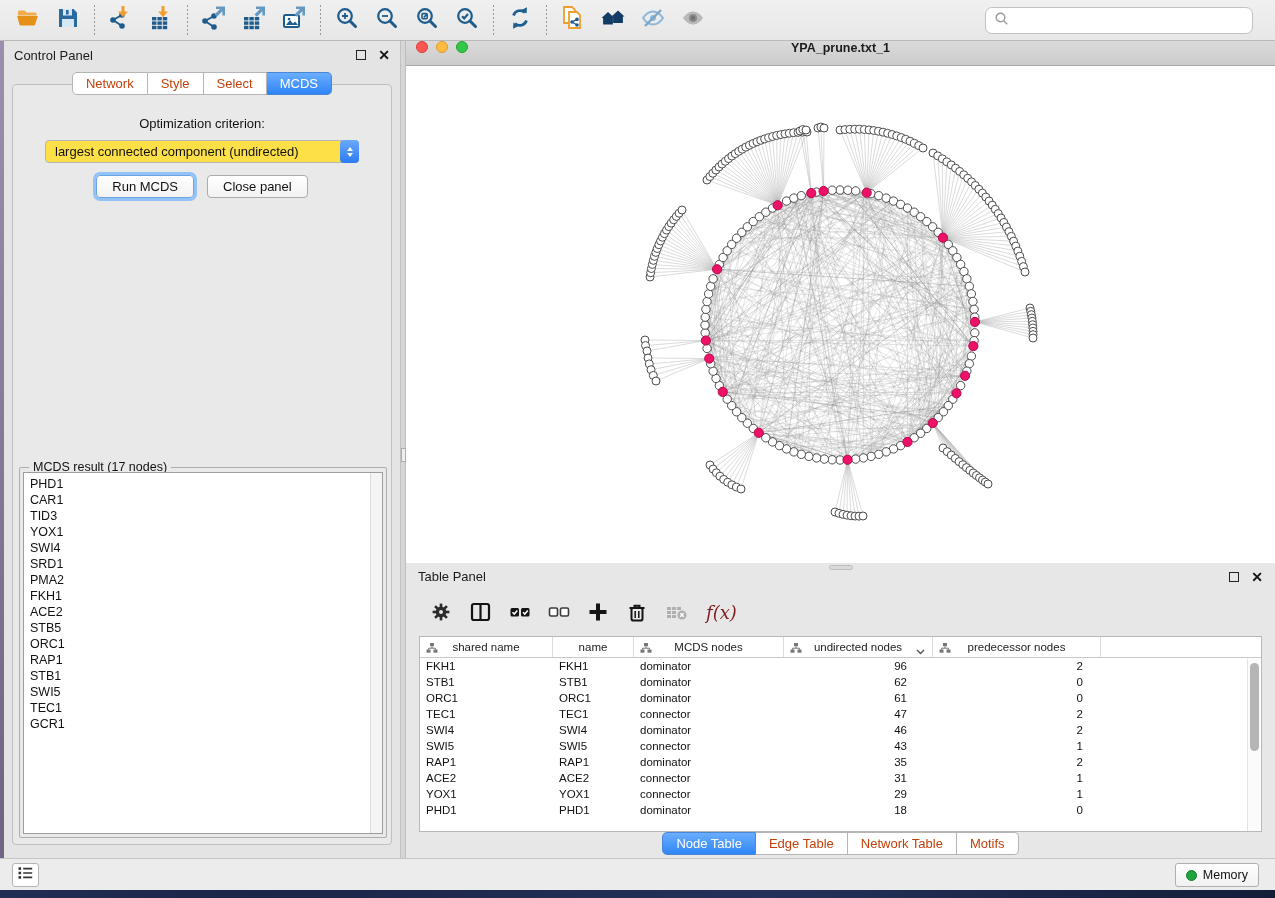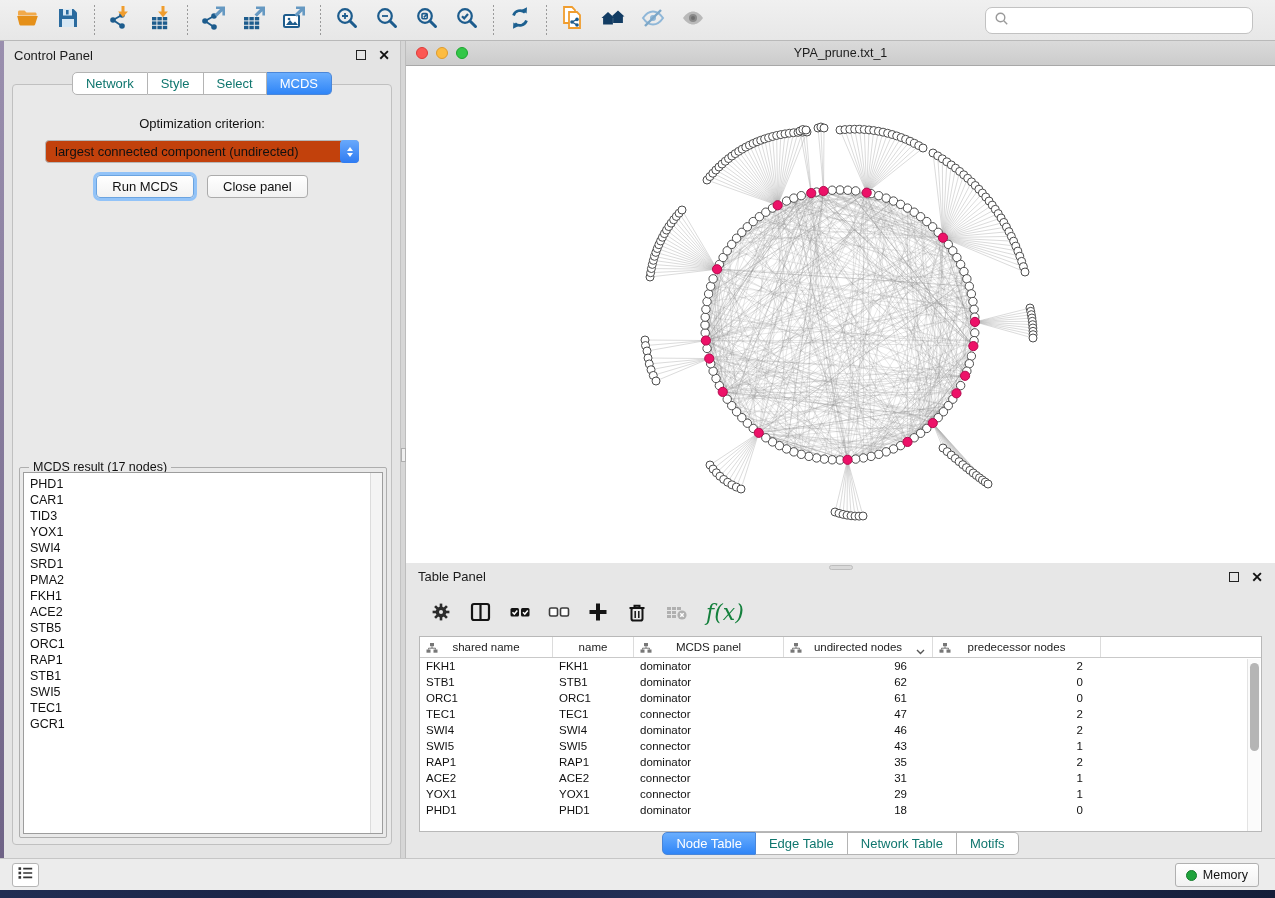--- a/index.html
+++ b/index.html
@@ -31,29 +31,29 @@
                    background:#e4e4e4; }
   .panel-head { height:28px; display:flex; align-items:center; padding:0 10px; }
   .panel-title { font-size:13px; color:#1b1b1b; }
   .panel-head .spacer { flex:1; }
   .win-float { width:10px; height:10px; border:1.6px solid #222; margin-right:12px; }
   .win-close { font-size:14px; font-weight:bold; color:#111; line-height:10px; }
 
   #cp-tabs { position:absolute; left:0; top:31px; width:100%; display:flex; justify-content:center; z-index:3; }
   .seg { display:flex; }
   .seg .seg-btn { background:#fff; border:1px solid #b4b4b4; border-left:none;
-                  padding:3px 13px; font-size:13px; color:#0f766e; }
+                  padding:3px 13px; font-size:13px; color:#c2410c; }
   .seg .seg-btn:first-child { border-left:1px solid #b4b4b4; border-radius:5px 0 0 5px; }
   .seg .seg-btn:last-child { border-radius:0 5px 5px 0; }
   .seg .seg-btn.active { background:linear-gradient(#6aaefe,#2f85f7); color:#fff; border-color:#4a86d8;text-align:center; }
 
   #cp-content { position:absolute; left:8px; top:43px; width:380px; height:761px;
                 background:#e9e9e9; border:1px solid #c0c0c0; border-radius:4px; }
   #opt-label { margin-top:31px; text-align:center; font-size:13px; color:#111; }
-  #opt-select { position:relative; margin:9px auto 0 auto; width:314px; height:23px; background:#c2410c;
+  #opt-select { position:relative; margin:9px auto 0 auto; width:314px; height:23px; background:#fde047;
                 border:1px solid #b6b6b6; border-radius:4px; display:flex; align-items:center;
                 padding-left:9px; font-size:13px; color:#111; }
   #opt-stepper { position:absolute; right:-1px; top:-1px; width:19px; height:23px; border-radius:4px;
                  background:linear-gradient(#69a9fb,#2e7bf2); display:flex; flex-direction:column;
                  align-items:center; justify-content:center; gap:2px; }
   .tri-up { width:0; height:0; border-left:3.5px solid transparent; border-right:3.5px solid transparent;
             border-bottom:4.5px solid #fff; }
   .tri-dn { width:0; height:0; border-left:3.5px solid transparent; border-right:3.5px solid transparent;
             border-top:4.5px solid #fff; }
   #cp-buttons { margin-top:12px; display:flex; justify-content:center; gap:13px; }
@@ -73,36 +73,36 @@
 
   
   #v-splitter { position:absolute; left:400px; top:41px; width:6px; height:817px; background:#d6d6d6;
                 border-left:1px solid #c2c2c2; border-right:1px solid #bdbdbd; }
   #v-splitter .handle { position:absolute; left:0px; top:407px; width:5px; height:14px;
                         background:#efefef; border:1px solid #aeaeae; }
 
   
   #network-window { position:absolute; left:406px; top:41px; width:869px; height:522px; background:#fff; }
   #net-titlebar { height:25px; background:linear-gradient(#dadada,#cccccc); border-bottom:1px solid #a8a8a8;
-                  display:flex; align-items:center; position:relative; }
+                  display:flex; position:relative;font-weight:bold; }
   .traffic { width:12px; height:12px; border-radius:50%; margin-left:8px; }
   .t-red { background:#fc5753; border:0.5px solid #dd3c38; margin-left:10px; }
   .t-yel { background:#fdbc40; border:0.5px solid #de9b2d; }
   .t-grn { background:#33c748; border:0.5px solid #1da52f; }
   #net-title { position:absolute; left:0; right:0; text-align:center; font-size:12.5px; color:#1c1c1c; }
   #net-canvas { display:block; width:869px; height:497px; }
 
   
   #table-panel { position:absolute; left:406px; top:563px; width:869px; height:295px; background:#e7e7e7; }
   #tp-head { height:27px; display:flex; align-items:center; padding:0 12px; position:relative; }
   #tp-grip { position:absolute; left:50%; top:2px; width:24px; height:5px; margin-left:-12px;
              background:#d9d9d9; border:1px solid #bdbdbd; border-radius:3px; }
   #tp-toolbar { height:44px; display:flex; align-items:center; gap:17px; padding-left:24px; }
   .tpt-icon { display:flex; align-items:center; justify-content:center; }
-  #fx-label { font-family:"DejaVu Serif", serif; font-style:italic; font-size:22px; color:#15803d; }
+  #fx-label { font-family:"DejaVu Serif", serif; font-style:italic; font-size:18px; color:#7f1d1d; }
 
   #tbl-wrap { position:absolute; left:13px; top:73px; width:843px; height:196px; background:#fff;
               border:1px solid #b8b8b8; }
   #tbl-header { display:flex; height:21px; border-bottom:1px solid #c9c9c9; background:#fff; }
   .th { position:relative; display:flex; align-items:center; justify-content:center;
         border-right:1px solid #dcdcdc; font-size:11.5px; color:#222; }
   .th .tree { position:absolute; left:6px; top:5px; }
   .th .sort { position:absolute; right:7px; top:8px; }
   .th-label { padding:0 14px; }
   #tbl-body .tr { display:flex; height:16px; align-items:center; }
@@ -1403,21 +1403,21 @@
           <div class="th" style="width: 81px;">
             <span class="th-label">name</span>
           </div>
           <div class="th" style="width: 150px;">
             <span class="tree"><svg width="12" height="12" viewBox="0 0 12 12">
                 <rect x="4" y="1" width="4" height="3.2" fill="#777"></rect>
                 <rect x="0.5" y="7.5" width="4" height="3.2" fill="#777"></rect>
                 <rect x="7.5" y="7.5" width="4" height="3.2" fill="#777"></rect>
                 <path d="M6 4.2v2M2.5 7.5V6.2h7v1.3" stroke="#777" fill="none"></path>
               </svg></span>
-            <span class="th-label">MCDS panel</span>
+            <span class="th-label">MCDS nodes</span>
           </div>
           <div class="th" style="width: 149px;">
             <span class="tree"><svg width="12" height="12" viewBox="0 0 12 12">
                 <rect x="4" y="1" width="4" height="3.2" fill="#777"></rect>
                 <rect x="0.5" y="7.5" width="4" height="3.2" fill="#777"></rect>
                 <rect x="7.5" y="7.5" width="4" height="3.2" fill="#777"></rect>
                 <path d="M6 4.2v2M2.5 7.5V6.2h7v1.3" stroke="#777" fill="none"></path>
               </svg></span>
             <span class="th-label">undirected nodes</span>
             <span class="sort"><svg width="9" height="6" viewBox="0 0 9 6">

